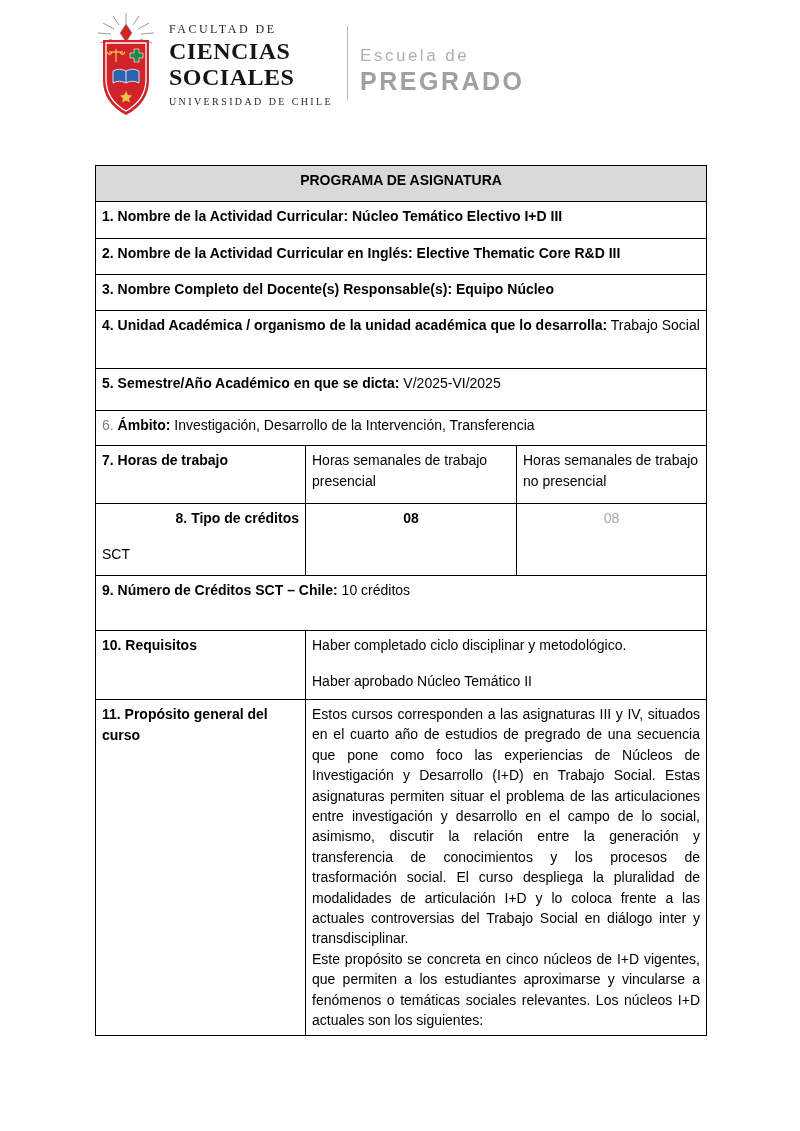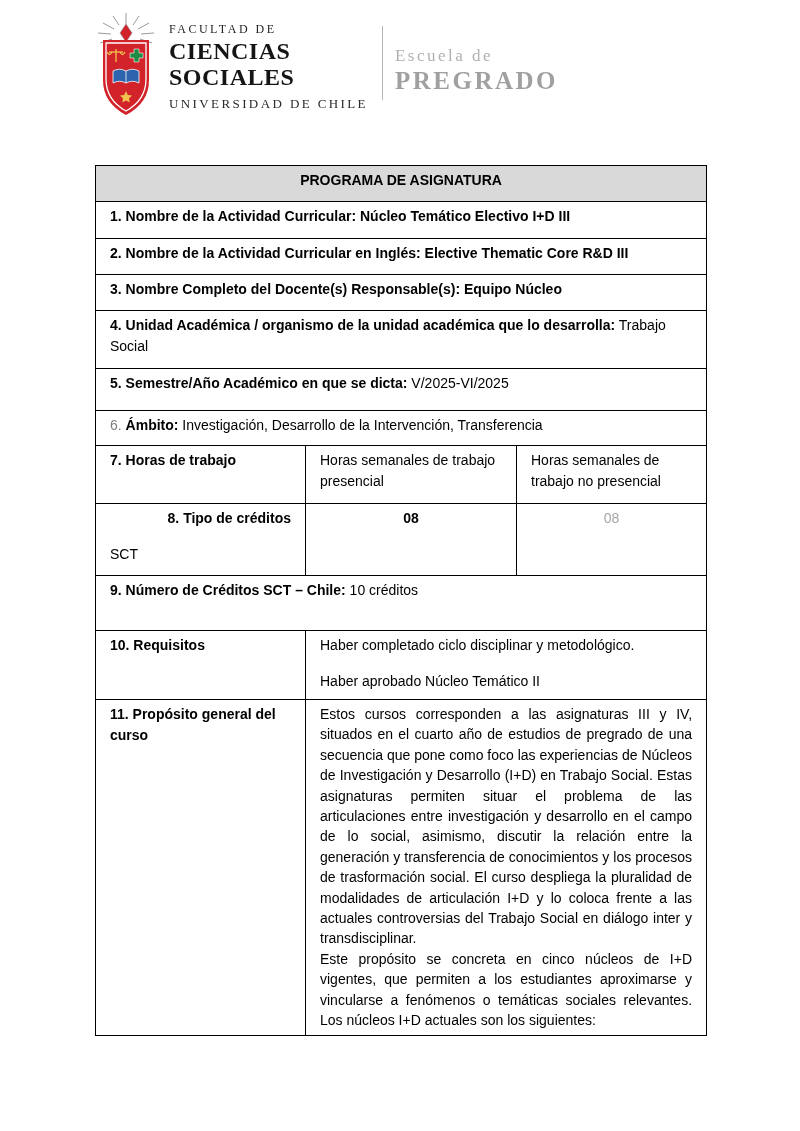--- a/index.html
+++ b/index.html
@@ -5,30 +5,30 @@
   * { margin:0; padding:0; box-sizing:border-box; }
   html,body { width:800px; height:1131px; background:#ffffff; }
   body { font-family:"Liberation Sans", sans-serif; color:#000; position:relative; overflow:hidden; }
 
   
   .letterhead { position:absolute; left:93px; top:12px; display:flex; align-items:flex-start; }
   .crest { flex:0 0 auto; }
   .fac { margin-left:10px; margin-top:10px; }
   .fac1 { font-family:"Liberation Serif", serif; font-size:12px; letter-spacing:2.5px; color:#1f1f1f; }
   .fac2 { font-family:"Liberation Serif", serif; font-size:24px; font-weight:bold; letter-spacing:0.5px; line-height:1.02; color:#151515; margin-top:2px; }
-  .fac4 { font-size:13px; letter-spacing:2.4px; color:#2a2a2a; margin-top:6px; font-family:"Liberation Serif", serif; }
+  .fac4 { font-size:10px; letter-spacing:2.4px; color:#2a2a2a; margin-top:6px; font-family:"Liberation Serif", serif; }
   .vdiv { width:1px; height:74px; background:#b5b5b5; margin:14px 12px 0 14px; }
-  .school { margin-top:34px;font-family:Liberation Serif, serif; }
+  .school { margin-top:34px; }
   .sch1 { font-size:17px; color:#b0b0b0; letter-spacing:2.5px; }
   .sch2 { font-size:25px; font-weight:bold; color:#a0a0a0; letter-spacing:2.5px; margin-top:1px; }
 
   
   .doc-table { position:absolute; left:95px; top:165px; width:611px; border-collapse:collapse;
                font-size:14px; line-height:1.5; color:#000; table-layout:fixed; }
-  .doc-table td { border:1px solid #000; vertical-align:top; padding:4px 14px; overflow:hidden; }
+  .doc-table td { border:1px solid #000; vertical-align:top; padding:4px 6px; overflow:hidden; }
   .title-cell { background:#d9d9d9; text-align:center; font-weight:bold; }
   .b   { font-weight:bold;text-align:right; }
   .num-gray { color:#808080; }
   .gray-val { color:#a6a6a6; }
   .ctr { text-align:center; }
   .just p { text-align:justify; line-height:20.4px; }
   .gap-top { margin-top:15px; }
   .gap-bottom { margin-bottom:15px; }
 
   .rt  td { height:36px; }

